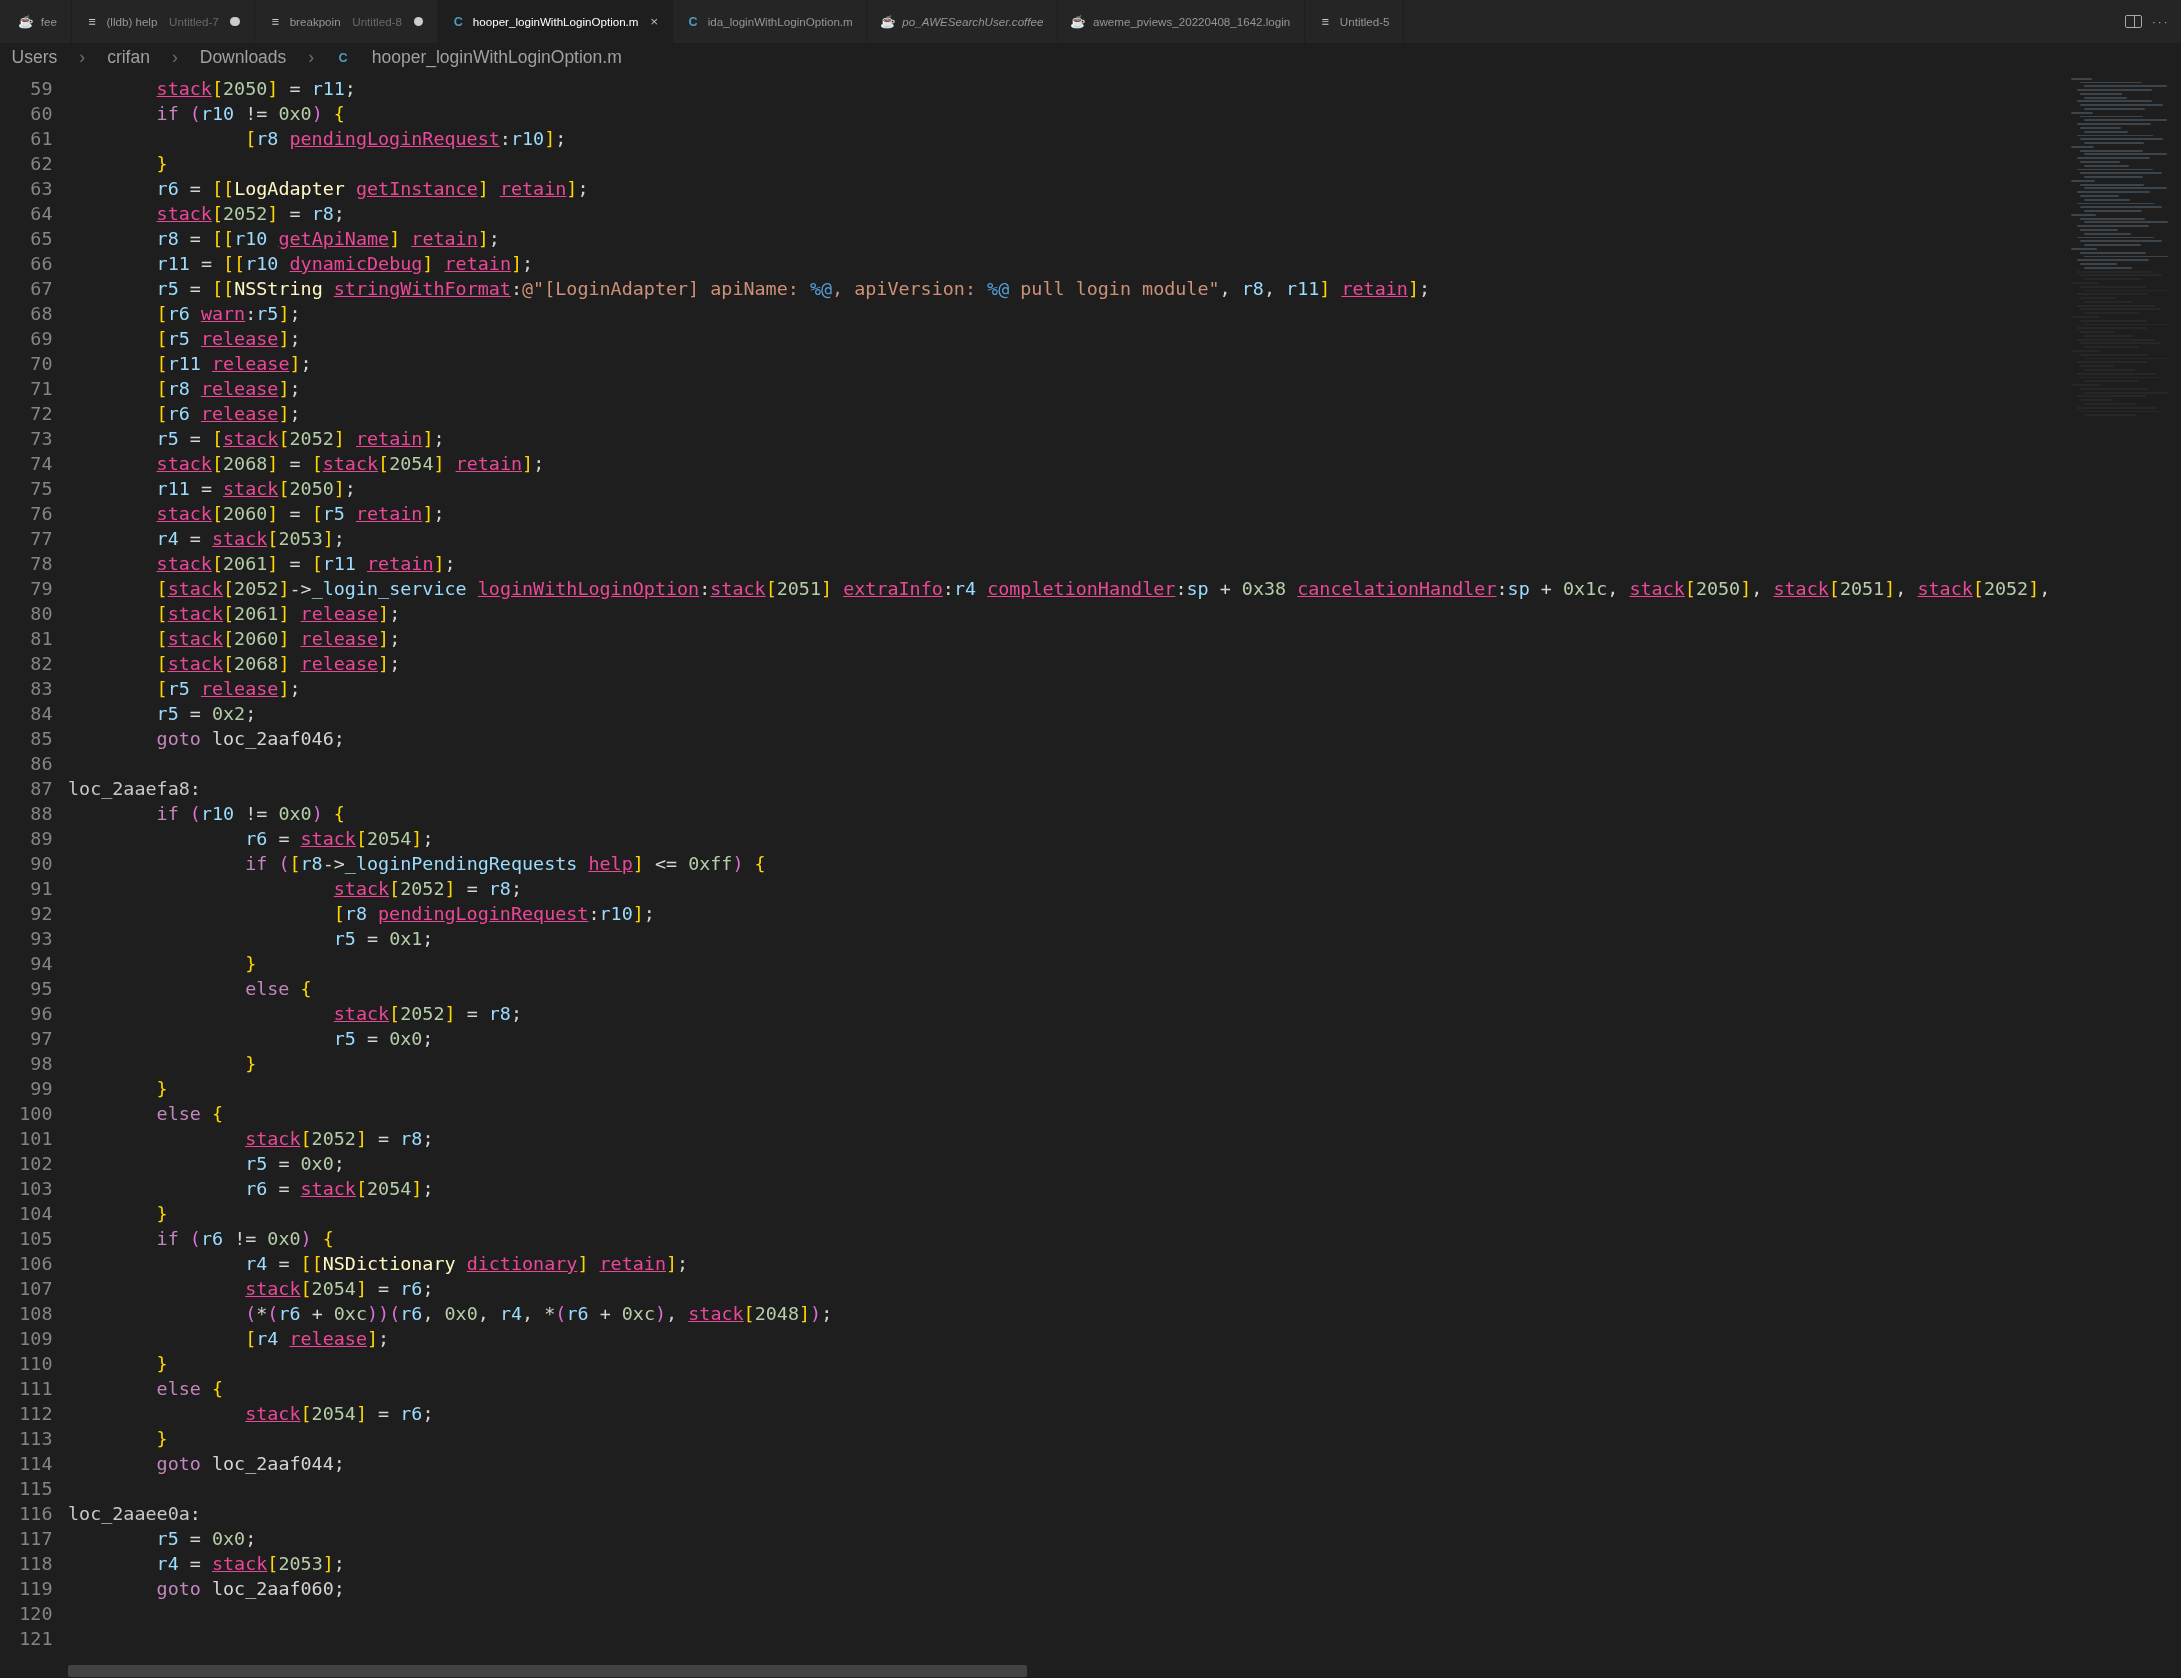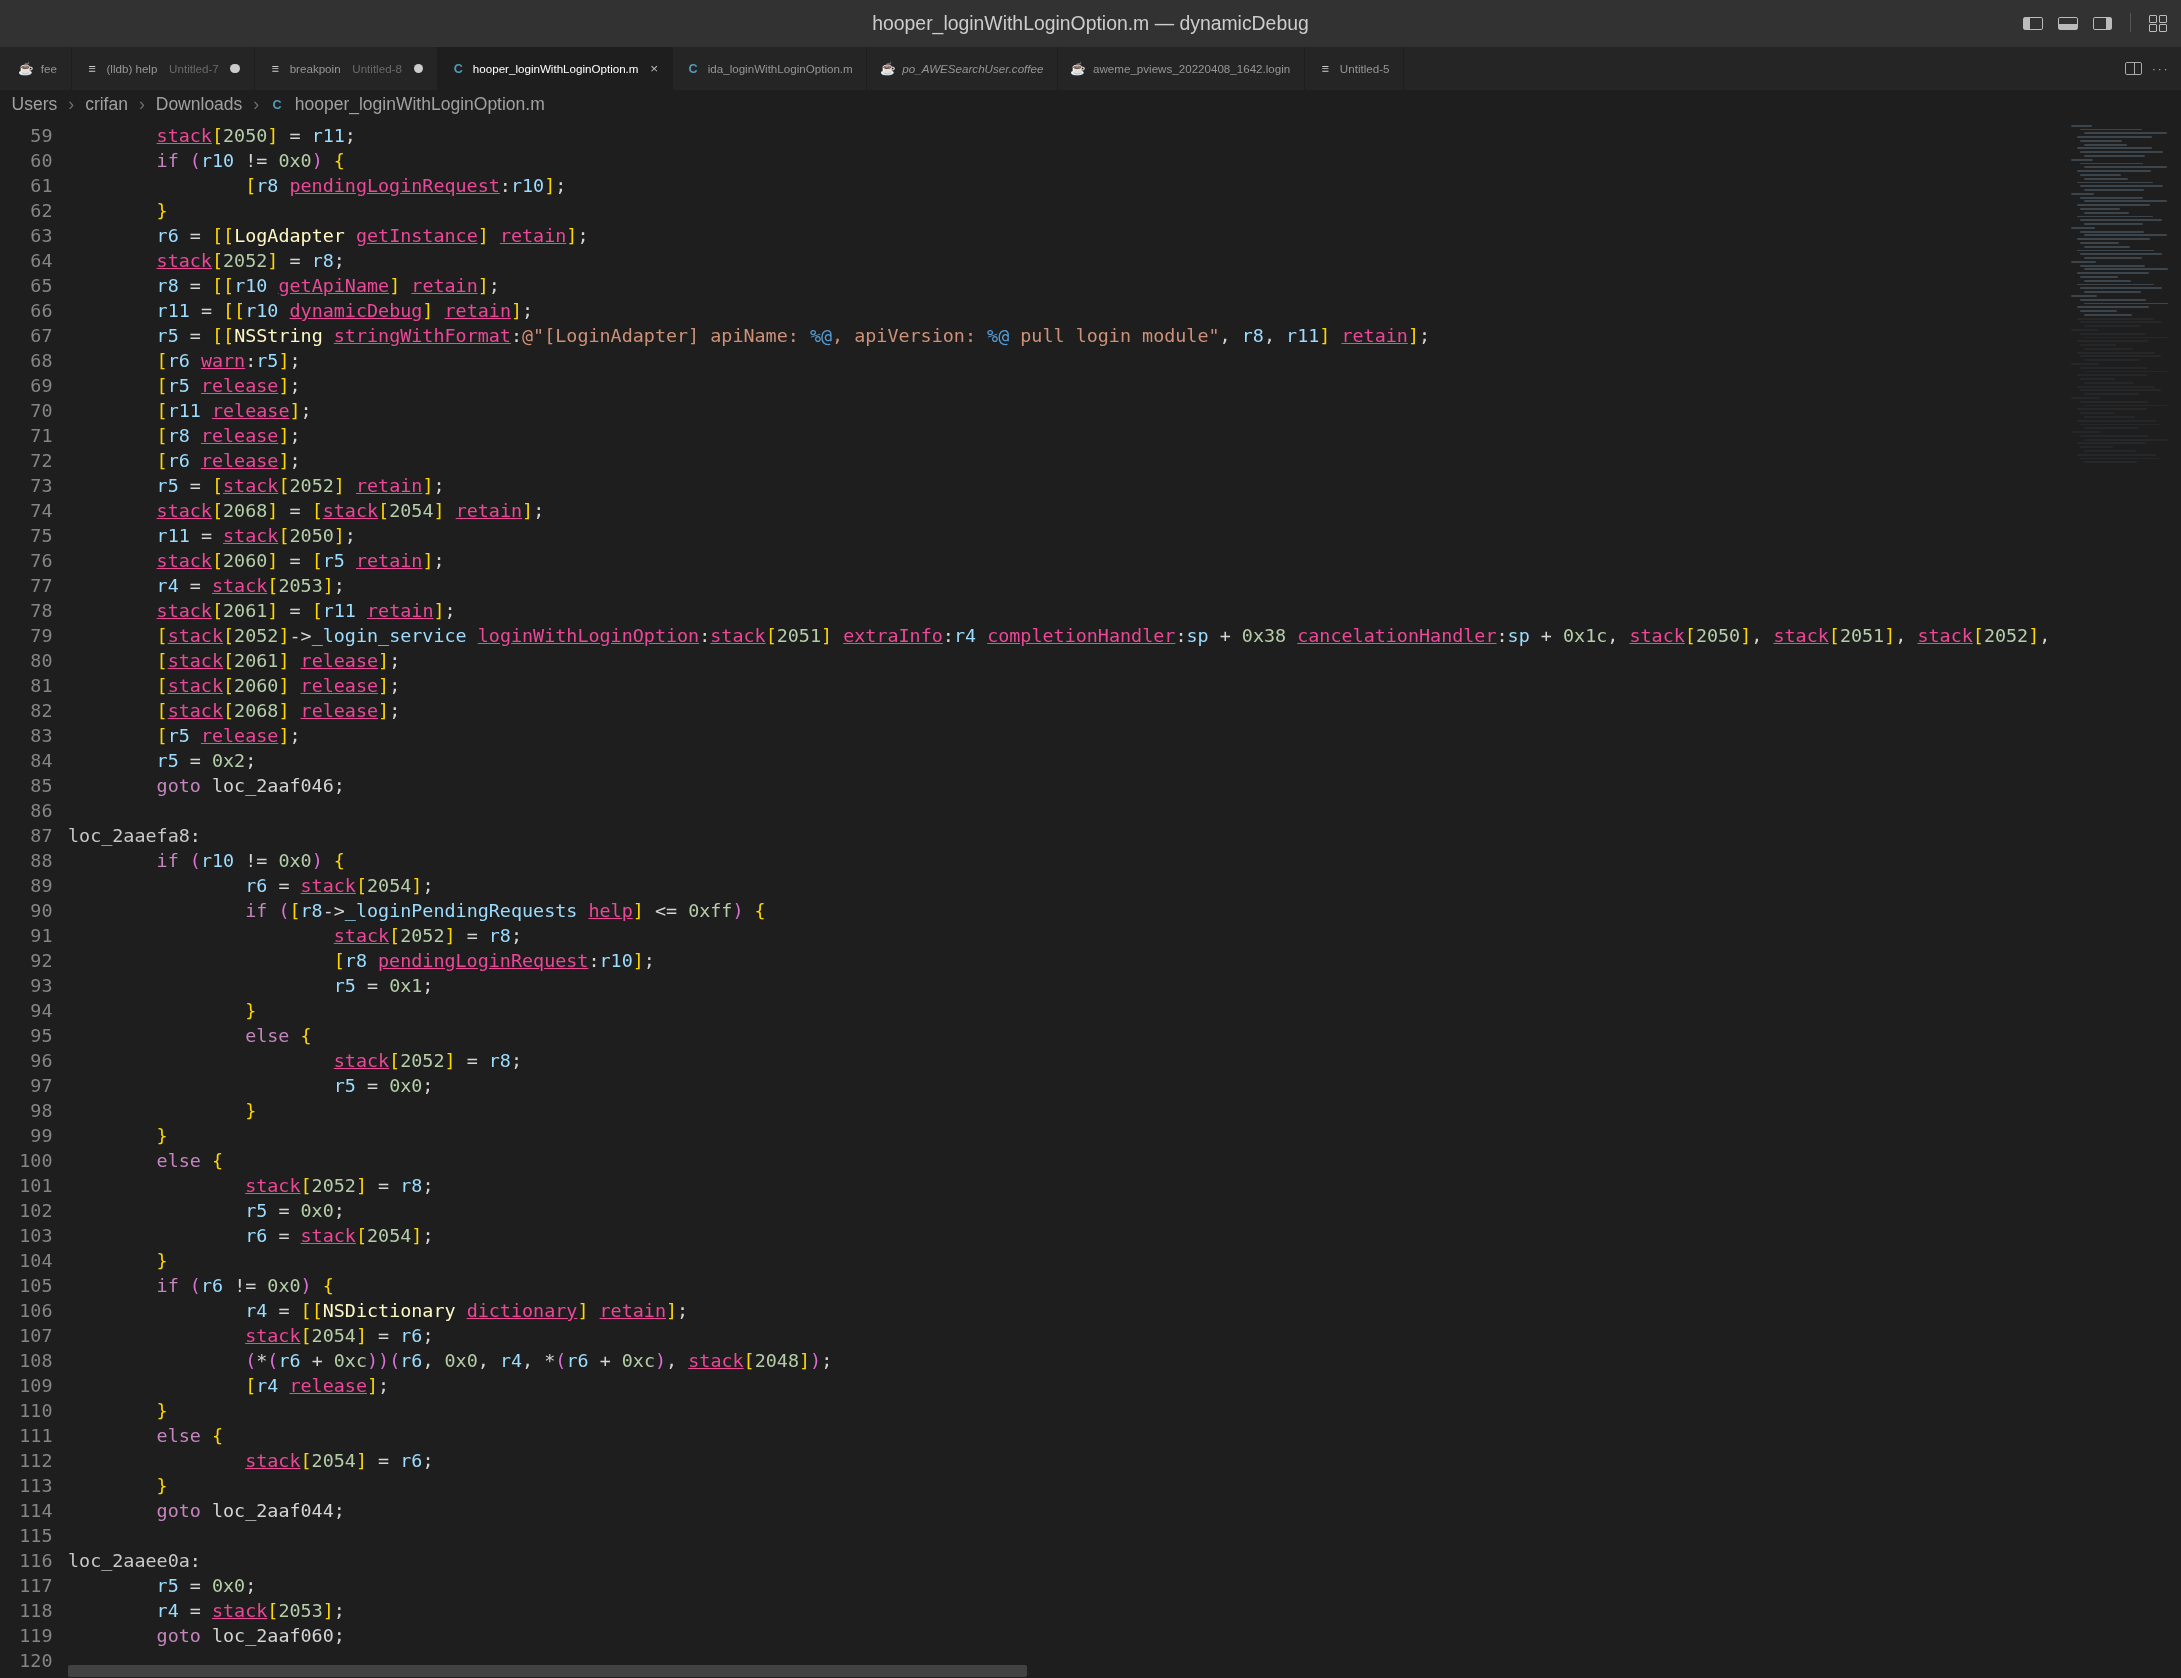--- a/index.html
+++ b/index.html
@@ -30,21 +30,21 @@
 .tab-icon.coffee { color:#c6974b; }
 .tab-icon.txt { color:#cccccc; }
 .tab-close { color:#bbb; font-size:13.6px; padding-left:3.9px; }
 .tab-dirty { width:9.7px; height:9.7px; background:#ccc; border-radius:50%; margin-left:3.9px; }
 .tab-actions { margin-left:auto; display:flex; align-items:center; gap:9.7px; padding-right:11.6px; color:#aaa; }
 .split-icon { width:17.5px; height:13.6px; border:1.5px solid #aaa; border-radius:1.9px; position:relative; }
 .split-icon::before { content:""; position:absolute; left:50%; top:0; bottom:0; width:1.5px; background:#aaa; }
 .dots { letter-spacing:1.9px; }
 
 
-.breadcrumb { height:29px; display:flex; align-items:center; padding:0 11.6px; gap:11px; color:#a0a0a0; font-size:17.5px; background:#1e1e1e; }
+.breadcrumb { height:29px; display:flex; align-items:center; padding:0 11.6px; gap:22px; color:#a0a0a0; font-size:17.5px; background:#1e1e1e; }
 .breadcrumb .chev { opacity:.6; }
 
 
 .editor-area { flex:1; display:flex; overflow:hidden; position:relative; background:#1e1e1e; }
 .gutter { width:68px; text-align:right; color:#858585; padding:3.9px 15.5px 0 0; font-family:Menlo,Consolas,monospace; font-size:18.4px; line-height:25px; }
 .code { flex:1; font-family:Menlo,Consolas,monospace; font-size:18.4px; line-height:25px; color:#d4d4d4; white-space:pre; overflow:hidden; padding-top:3.9px; }
 .type { color:#fef9c3; }
 .fn { color:#ec4899;text-decoration:underline; }
 .var { color:#9cdcfe; }
 .prop { color:#9cdcfe; }
@@ -74,43 +74,20 @@
 .statusbar-right { margin-left:auto; display:flex; gap:21.3px; align-items:center; padding-right:11.6px; }
 .status-item { cursor:pointer; }
 .bell { font-size:15.5px; }
 .smile { font-size:15.5px; }
 </style>
 </head>
 <body>
 
 <div class="window" style="transform: scale(1);">
 
-  <div class="titlebar">
-    <div class="titlebar-title">hooper_loginWithLoginOption.m — dynamicDebug</div>
-    <div class="titlebar-buttons">
-      <div class="tb-btn">
-          <div class="panel-icon left"></div>
-        </div>
-      <div class="tb-btn">
-          <div class="panel-icon bottom"></div>
-        </div>
-      <div class="tb-btn">
-          <div class="panel-icon right"></div>
-        </div>
-      <div class="vsep"></div>
-      <div class="tb-btn">
-          <div class="grid-icon">
-            <span></span>
-            <span></span>
-            <span></span>
-            <span></span>
-          </div>
-        </div>
-    </div>
-  </div>
 
   <div class="tabbar">
     <div class="tabbar-left-spacer"></div>
     <div id="tabs-mount" style="display: flex;">
         <div class="tab">
           <span class="tab-icon coffee" style="color: rgb(198, 151, 75); font-size: 5.8px;">
             <span style="font-size: 12.6px;">☕</span>
           </span>
           <span>fee</span>
         </div>

